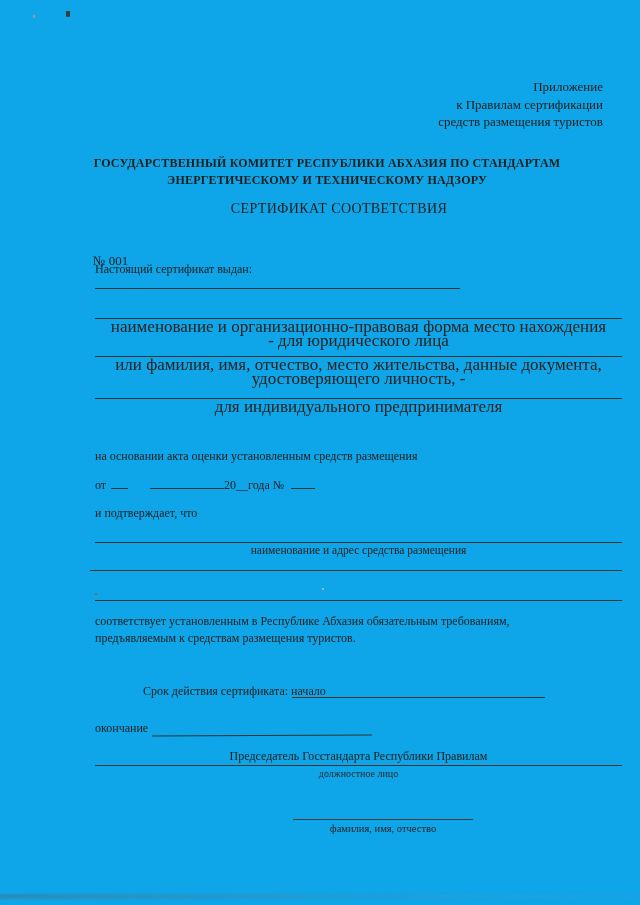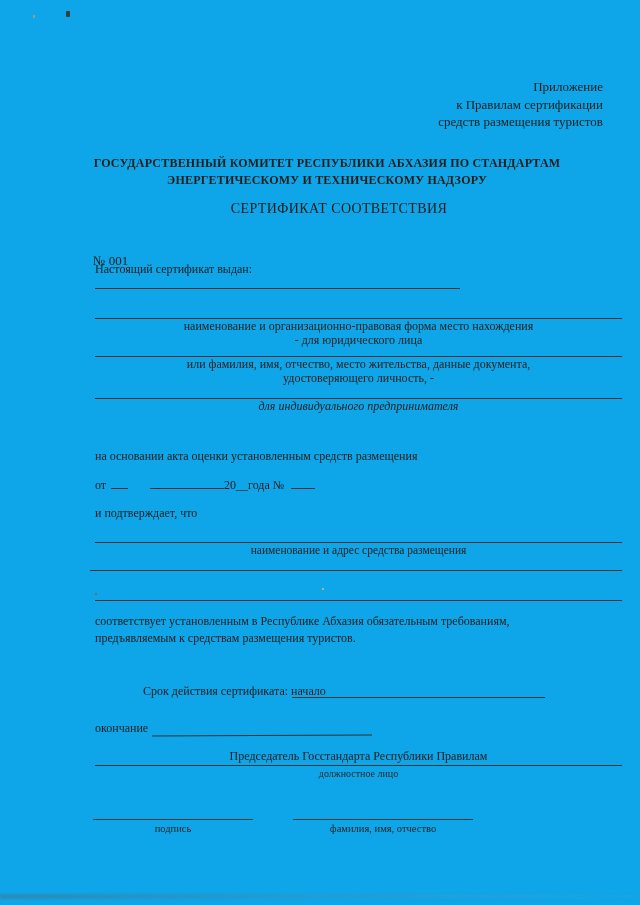--- a/index.html
+++ b/index.html
@@ -14,21 +14,21 @@
   }
   .abs { position:absolute; }
   .txt { font-size:12px; line-height:16px; white-space:nowrap; }
   .annex { top:78px; right:37px; text-align:right; font-size:13px; line-height:17.5px; }
   .committee { top:155px; left:47px; width:560px; text-align:center;
                font-weight:bold; font-size:12px; line-height:17px; letter-spacing:0.2px; }
   .cert-title { top:201px; left:39px; width:600px; text-align:center;
                 font-size:14px; letter-spacing:0.4px; }
   .cert-number { top:217px; left:93px; font-size:13px;margin-top:36px; }
   .rule-top { border-top:1.3px solid #333330; }
-  .caption-group { text-align:center; font-size:12px; line-height:13.5px; padding-top:1px; color:#232321; }
+  .caption-group { text-align:center; font-size:17px; line-height:13.5px; padding-top:1px; color:#232321; }
   .tiny-caption { font-size:10px; color:#2a2a28; }
   .blank { display:inline-block; height:12px; border-bottom:1.3px solid #333330; vertical-align:baseline; }
   .sig-block { border-top:1.3px solid #3a3a36; text-align:center;
                font-size:10.5px; padding-top:3px; color:#252523; }
   .official-line { top:749px; left:95px; width:527px; height:16px;
                    border-bottom:1.3px solid #333330; text-align:center; font-size:12px; }
   .speck { position:absolute; }
   .bottom-edge { left:0; top:894px; width:640px; height:5px;
     background:linear-gradient(to right, rgba(95,95,90,0.35), rgba(120,120,115,0.18) 45%, rgba(150,150,145,0.10) 80%, rgba(160,160,155,0.05));
     filter:blur(1.2px); }
@@ -61,21 +61,21 @@
   <div class="abs rule-top caption-group" style="top:318px;left:95px;width:527px;">
     <div>наименование и организационно-правовая форма место нахождения</div>
     <div>- для юридического лица</div>
   </div>
 
   <div class="abs rule-top caption-group" style="top:356px;left:95px;width:527px;">
     <div>или фамилия, имя, отчество, место жительства, данные документа,</div>
     <div>удостоверяющего личность, -</div>
   </div>
 
-  <div class="abs rule-top caption-group" style="top:398px;left:95px;width:527px;font-style:italic;">
+  <div class="abs rule-top caption-group" style="top:398px;left:95px;width:527px;">
     <div>для индивидуального предпринимателя</div>
   </div>
 
   <div class="abs txt" style="top:448px;left:95px;">на основании акта оценки установленным средств размещения</div>
 
   <div class="abs txt" style="top:476px;left:95px;">
     <span>от</span><span class="blank" style="width:17px;margin-left:5px;"></span><span class="blank" style="width:74px;margin-left:22px;"></span><span style="">20__года №</span><span class="blank" style="width:24px;margin-left:7px;"></span>
   </div>
 
   <div class="abs txt" style="top:505px;left:95px;">и подтверждает, что</div>
@@ -98,22 +98,19 @@
   <div class="abs" style="top:697px;left:292px;width:253px;border-top:1.3px solid #333330;"></div>
 
   <div class="abs txt" style="top:720px;left:95px;">окончание</div>
   <div class="abs" style="top:735px;left:152px;width:220px;border-top:1.3px solid #333330;transform:rotate(-0.3deg);"></div>
 
   <div class="abs official-line">
     <span>Председатель Госстандарта Республики Правилам</span>
   </div>
   <div class="abs tiny-caption" style="top:768px;left:95px;width:527px;text-align:center;">должностное лицо</div>
 
-  <div class="abs sig-block" style="top:819px;left:93px;width:160px;">
-    <span>подпись</span>
-  </div>
   <div class="abs sig-block" style="top:819px;left:293px;width:180px;">
     <span>фамилия, имя, отчество</span>
   </div>
 
   <div class="abs bottom-edge"></div>
 
 </div>
 
 </body></html>

